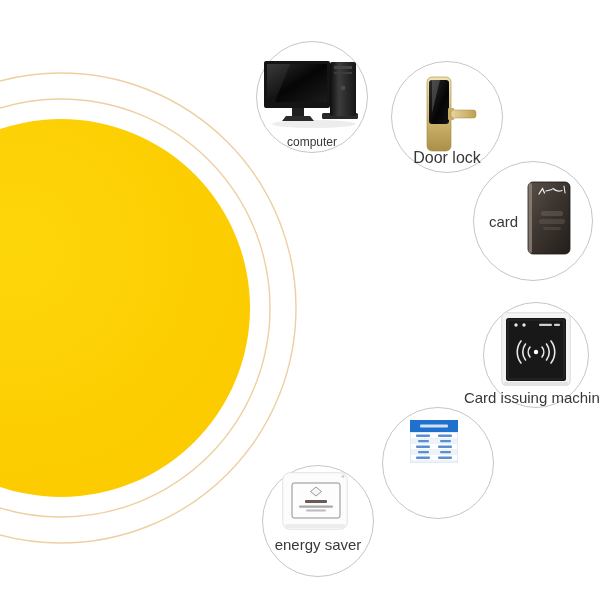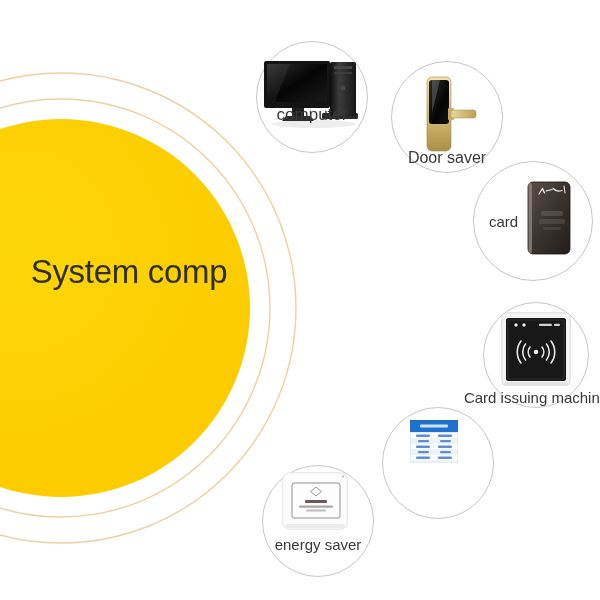--- a/index.html
+++ b/index.html
@@ -20,21 +20,21 @@
   .node{
     position:absolute;border-radius:50%;background:#ffffff;
     border:1.5px solid #c6c6c6;box-sizing:border-box;
   }
   .node .label{
     position:absolute;left:0;width:100%;text-align:center;color:#383838;
   }
   .node svg{position:absolute;display:block;}
 
   .node-computer{left:256px;top:41px;width:112px;height:112px;}
-  .node-computer .label{top:63px;font-size:17px;}
+  .node-computer .label{top:93px;font-size:12px;}
   .node-computer svg{left:5px;top:16px;}
 
   .node-door-lock{left:391px;top:61px;width:112px;height:112px;}
   .node-door-lock .label{top:87px;font-size:16px;}
   .node-door-lock svg{left:31px;top:13px;}
 
   .node-card{left:473px;top:161px;width:120px;height:120px;}
   .node-card .label{left:15px;top:51px;width:auto;font-size:15px;text-align:right;}
   .node-card svg{left:53px;top:19px;}
 
@@ -55,21 +55,20 @@
 
 <div class="stage">
 
   <svg class="rings" viewBox="0 0 600 600">
     <circle cx="61" cy="308" r="209" fill="none" stroke="#ecd0a2" stroke-width="1.4"></circle>
     <circle cx="61" cy="308" r="235" fill="none" stroke="#ecd0a2" stroke-width="1.4"></circle>
   </svg>
 
   <div class="main-circle"></div>
   <div class="title">
-    <div>System comp</div>
   </div>
 
   <div class="node node-computer">
     <svg width="100" height="72" viewBox="0 0 100 72">
       <defs>
         <linearGradient id="scr" x1="0" y1="0" x2="1" y2="1">
           <stop offset="0" stop-color="#2e2e2e"></stop>
             <stop offset="0.5" stop-color="#050505"></stop>
             <stop offset="1" stop-color="#1b1b1b"></stop>
         </linearGradient>
@@ -111,21 +110,21 @@
             <stop offset="0.6" stop-color="#050505"></stop>
             <stop offset="1" stop-color="#141414"></stop>
         </linearGradient>
       </defs>
       <rect x="4" y="2" width="24" height="74" rx="5" fill="url(#gldV)" stroke="#a08748" stroke-width="0.6"></rect>
       <rect x="6" y="5" width="20" height="44" rx="3" fill="url(#gls)"></rect>
       <polygon points="9,5 17,5 11,30 9,38" fill="#ffffff" opacity="0.18"></polygon>
       <rect x="25" y="33" width="6" height="12" rx="1" fill="#c9ad66"></rect>
       <rect x="28" y="35" width="25" height="8" rx="2.5" fill="url(#gldH)" stroke="#9f8847" stroke-width="0.5"></rect>
     </svg>
-    <span class="label">Door saver</span>
+    <span class="label">Door lock</span>
   </div>
 
   <div class="node node-card">
     <svg width="44" height="74" viewBox="0 0 44 74">
       <defs>
         <linearGradient id="crd" x1="0" y1="0" x2="1" y2="1">
           <stop offset="0" stop-color="#5a5049"></stop>
             <stop offset="0.5" stop-color="#3a332e"></stop>
             <stop offset="1" stop-color="#241f1c"></stop>
         </linearGradient>

